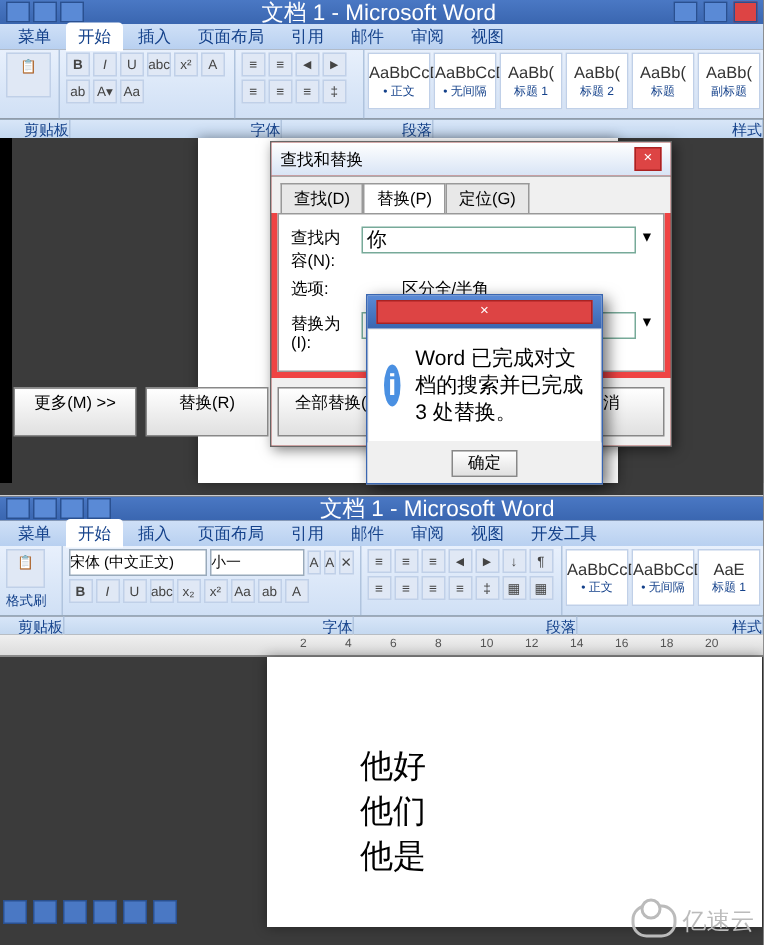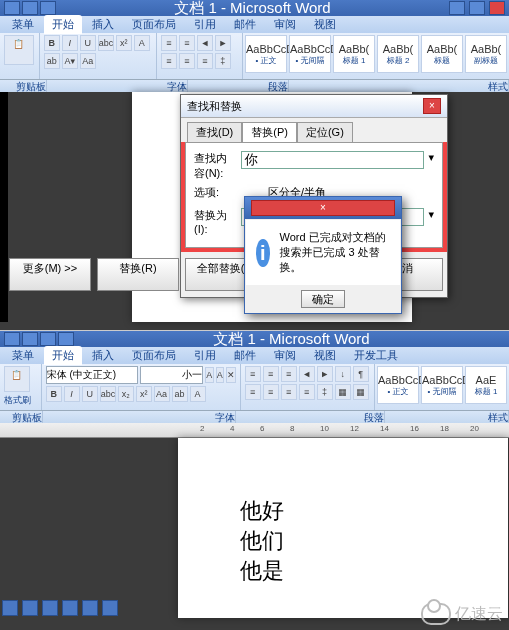--- a/index.html
+++ b/index.html
@@ -191,21 +191,21 @@
         <span class="dbtn">取消</span>
       </div>
     </div>
 
     <div class="msgdlg" style="left:244px;top:104px;width:156px">
       <div class="mtitle">
           <span class="dclose">×</span>
         </div>
       <div class="msgbody">
         <div class="infoicon">i</div>
-        <div style="font-size:11px">Word 已完成对文档的搜索并已完成 3 处替换。</div>
+        <div style="font-size:14px">Word 已完成对文档的搜索并已完成 3 处替换。</div>
       </div>
       <div class="msgfoot"><span class="dbtn">确定</span></div>
     </div>
   </div>
 </div>
 
 <div class="ss" id="ss2">
   <div class="titlebar">
     <span style="display:flex;gap:2px">
         <span class="wbtn"></span>
@@ -227,21 +227,21 @@
     <span class="tab">开发工具</span>
   </div>
   <div class="ribbon">
     <div class="rgroup" style="width:38px">
       <div class="ricon" style="width:24px;height:24px">📋</div>
       <div style="font-size:9px;color:#15428b">格式刷</div>
     </div>
     <div class="rgroup" style="width:190px">
       <div class="rrow">
         <input class="fontsel" value="宋体 (中文正文)" style="">
-        <input class="fontsel" style="min-width: 34px; text-align: right;" value="小一">
+        <input class="fontsel" style="min-width: 34px;" value="小一">
         <span class="ricon sm">A</span>
         <span class="ricon sm">A</span>
         <span class="ricon sm">✕</span>
       </div>
       <div class="rrow">
         <span class="ricon sm" style="font-weight:bold">B</span>
         <span class="ricon sm" style="font-style:italic">I</span>
         <span class="ricon sm">U</span>
         <span class="ricon sm">abc</span>
         <span class="ricon sm">x₂</span>

